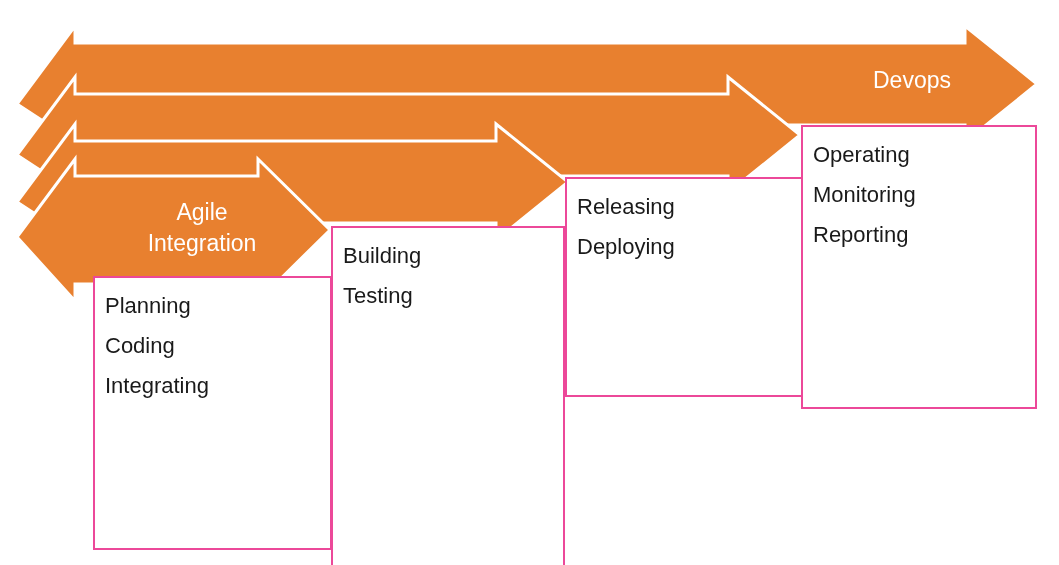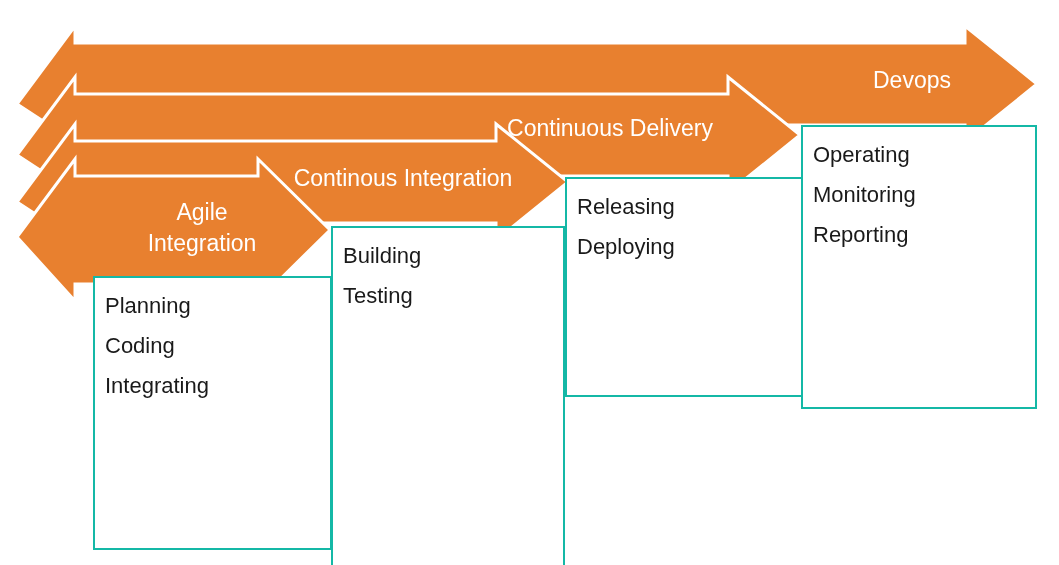--- a/index.html
+++ b/index.html
@@ -30,21 +30,21 @@
     font-family: Liberation Sans, sans-serif;
     font-size: 23px;
     line-height: 31px;
     white-space: pre-line;
     text-align: center;
     letter-spacing: 0px;
   }
   .box {
     position: absolute;
     background: #ffffff;
-    border: 2px solid #14b8a6;
+    border: 2px solid #ec4899;
     box-sizing: border-box;
   }
   .box-text {
     position: absolute;
     left: 10px;
     top: 8px;
     right: 6px;
     color: #1a1a1a;
     font-family: "Liberation Sans", sans-serif;
     font-size: 22px;
@@ -63,23 +63,21 @@
 
     <path d="M 17,155 L 75,77 L 75,94 L 728,94 L 728,77 L 800,135 L 728,193 L 728,176 L 75,176 L 75,193 Z" fill="#E8802F" stroke="#FFFFFF" stroke-width="3" stroke-linejoin="miter"></path>
 
     <path d="M 17,202 L 75,124 L 75,141 L 496,141 L 496,124 L 568,182 L 496,240 L 496,223 L 75,223 L 75,240 Z" fill="#E8802F" stroke="#FFFFFF" stroke-width="3" stroke-linejoin="miter"></path>
 
     <path d="M 17,237 L 75,159 L 75,176 L 258,176 L 258,159 L 330,230 L 258,301 L 258,284 L 75,284 L 75,301 Z" fill="#E8802F" stroke="#FFFFFF" stroke-width="3" stroke-linejoin="miter"></path>
   </svg>
 
   <div class="arrow-label" style="left:832px; top:65px; width:160px;">Devops</div>
 
-  <div class="arrow-label" style="left:462px; top:113px; width:296px;">Continuous Delivery</div>
 
-  <div class="arrow-label" style="left:243px; top:163px; width:320px;">Continous Integration</div>
 
   <div class="arrow-label" style="left:102px; top:197px; width:200px;">Agile
 Integration</div>
 
   <div class="box" style="left:93px; top:276px; width:239px; height:274px;">
     <div class="box-text">Planning
 Coding
 Integrating</div>
   </div>
 

